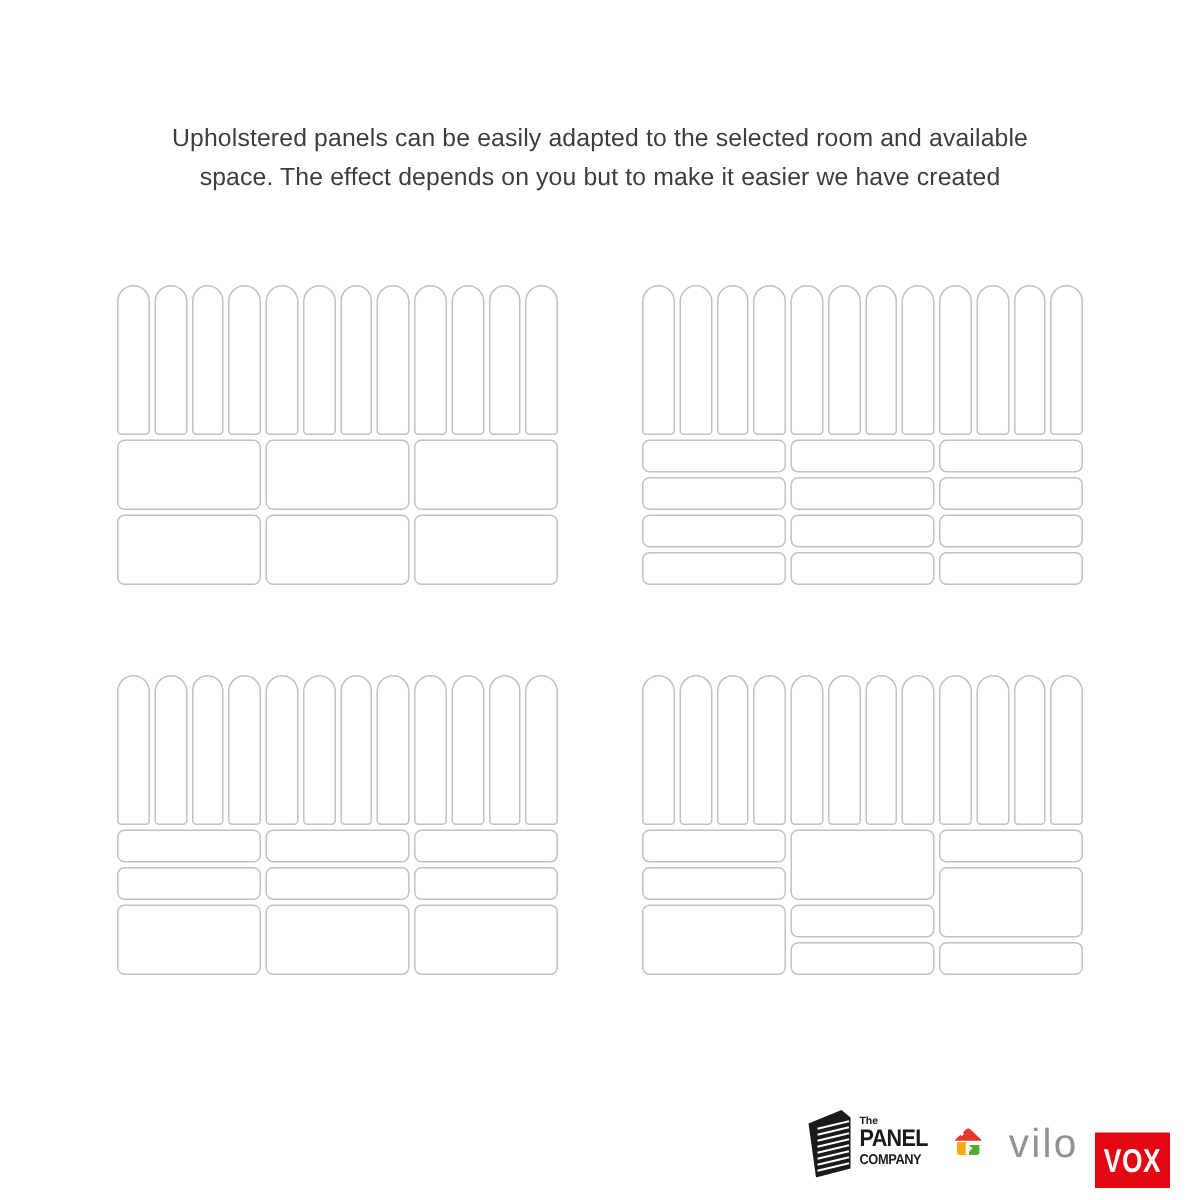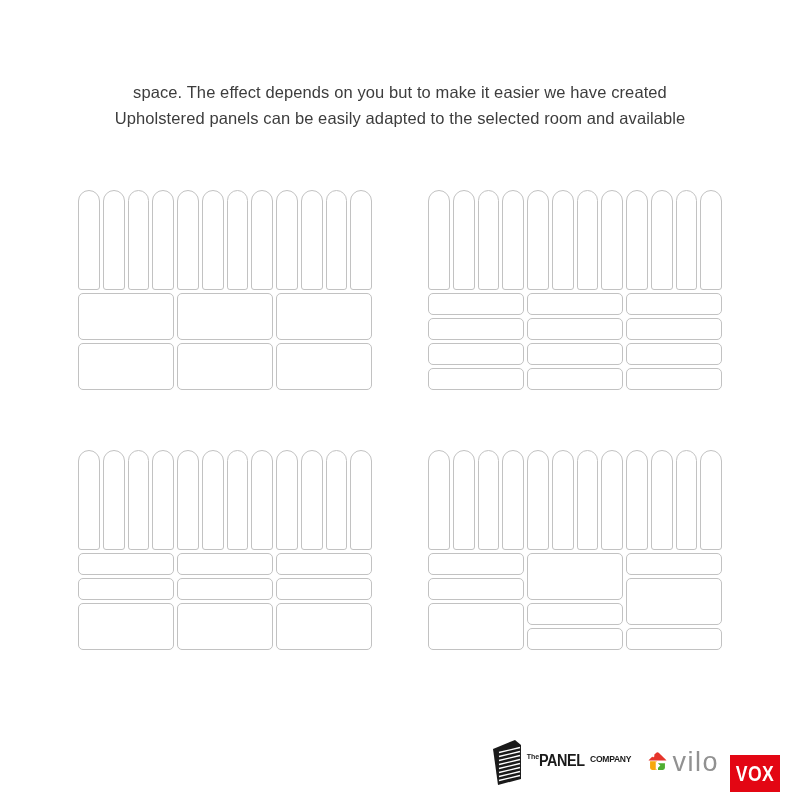--- a/index.html
+++ b/index.html
@@ -32,46 +32,46 @@
     background:var(--panel-fill,#fff);
     border:1px solid var(--panel-stroke,#c2c2c2);
     border-radius:5px;box-sizing:border-box;
   }
   
   .logos{
     position:absolute;top:736px;right:20px;height:50px;
     display:flex;align-items:center;gap:11px;
   }
   .logo-panelco{display:flex;align-items:center;gap:4px;}
-  .pc-text{display:flex;flex-direction:row;line-height:1;color:var(--logo-black,#1a1a1a);}
+  .pc-text{display:flex;flex-direction:column;line-height:1;color:var(--logo-black,#1a1a1a);}
   .pc-the{font-size:7px;font-weight:bold;margin-bottom:1px;}
   .pc-panel{font-size:16px;font-weight:bold;letter-spacing:-.5px;transform:scaleX(.9);transform-origin:left center;}
   .pc-company{font-size:9.5px;font-weight:bold;letter-spacing:-.3px;transform:scaleX(.9);transform-origin:left center;margin-top:1px;}
-  .logo-vilo{display:flex;align-items:flex-end;gap:3px;}
+  .logo-vilo{display:flex;align-items:flex-end;gap:15px;}
   .vilo-text{
     font-size:27px;line-height:24px;color:var(--vilo-text,#919191);
     letter-spacing:1.5px;font-weight:400;
   }
   .logo-vox{
     width:50px;height:37px;background:var(--vox-red,#e30613);
     display:flex;align-items:center;justify-content:center;margin-top:25px;
   }
   .logo-vox span{
     color:#fff;font-weight:bold;font-size:22px;letter-spacing:.5px;
     transform:scaleX(.8);
   }
 </style>
 </head>
 <body>
 
 <div class="page">
 
   <div class="intro">
+    <div>Upholstered panels can be easily adapted to the selected room and available</div>
     <div>space. The effect depends on you but to make it easier we have created</div>
-    <div>Upholstered panels can be easily adapted to the selected room and available</div>
   </div>
 
   <div class="layout-grid">
     <div class="layout">
         <div class="arch-row" style="height: 100px;">
           <div class="arch-group">
             <div class="arch-panel"></div>
             <div class="arch-panel"></div>
             <div class="arch-panel"></div>
             <div class="arch-panel"></div>

